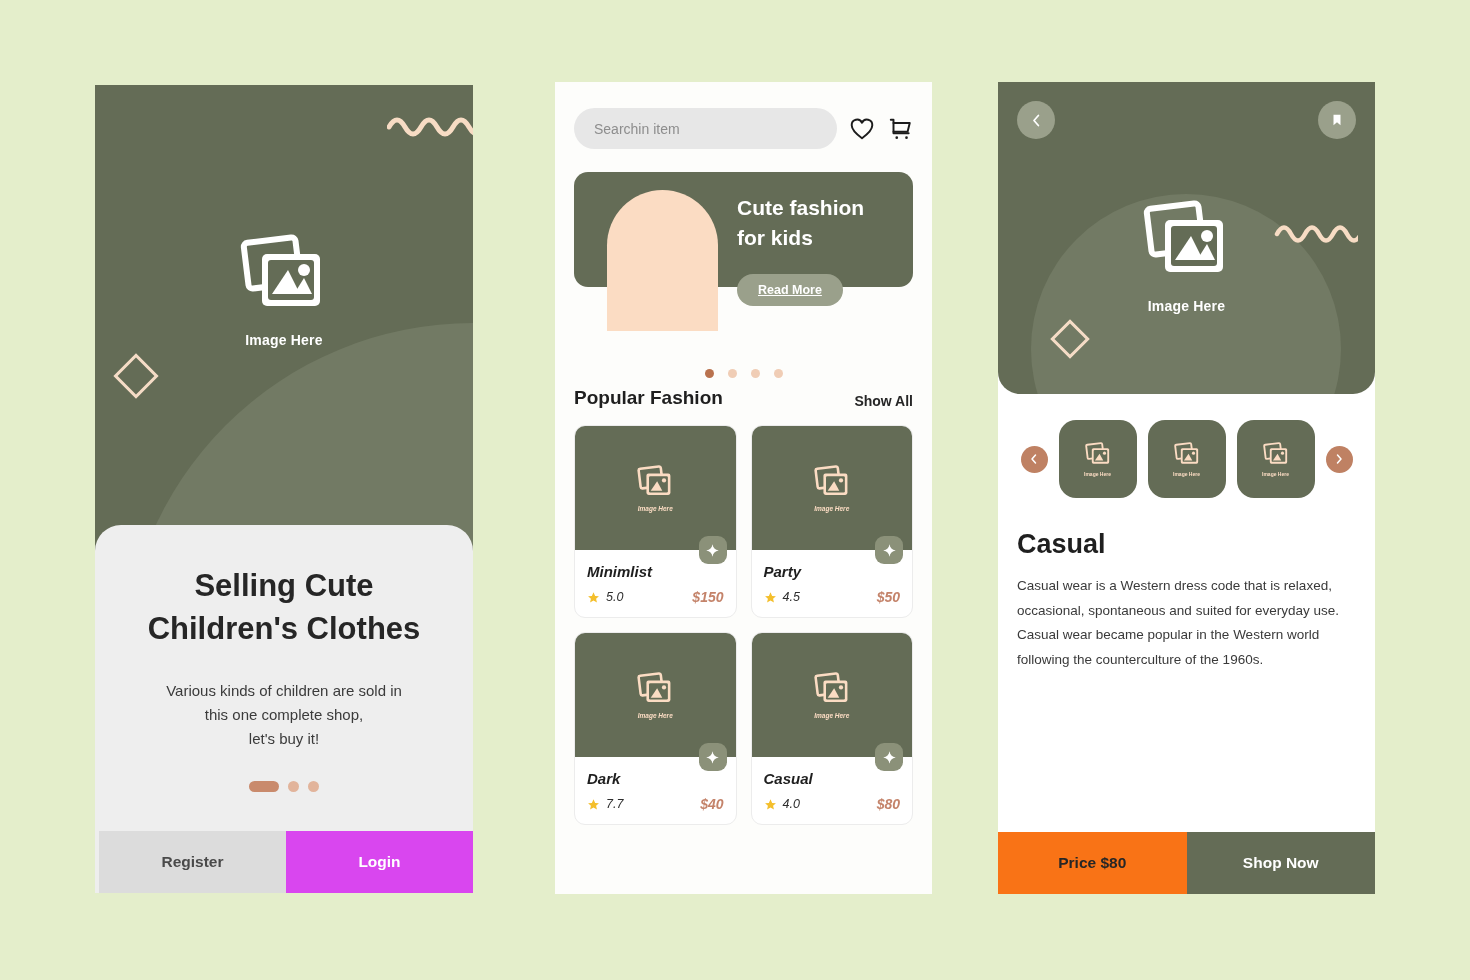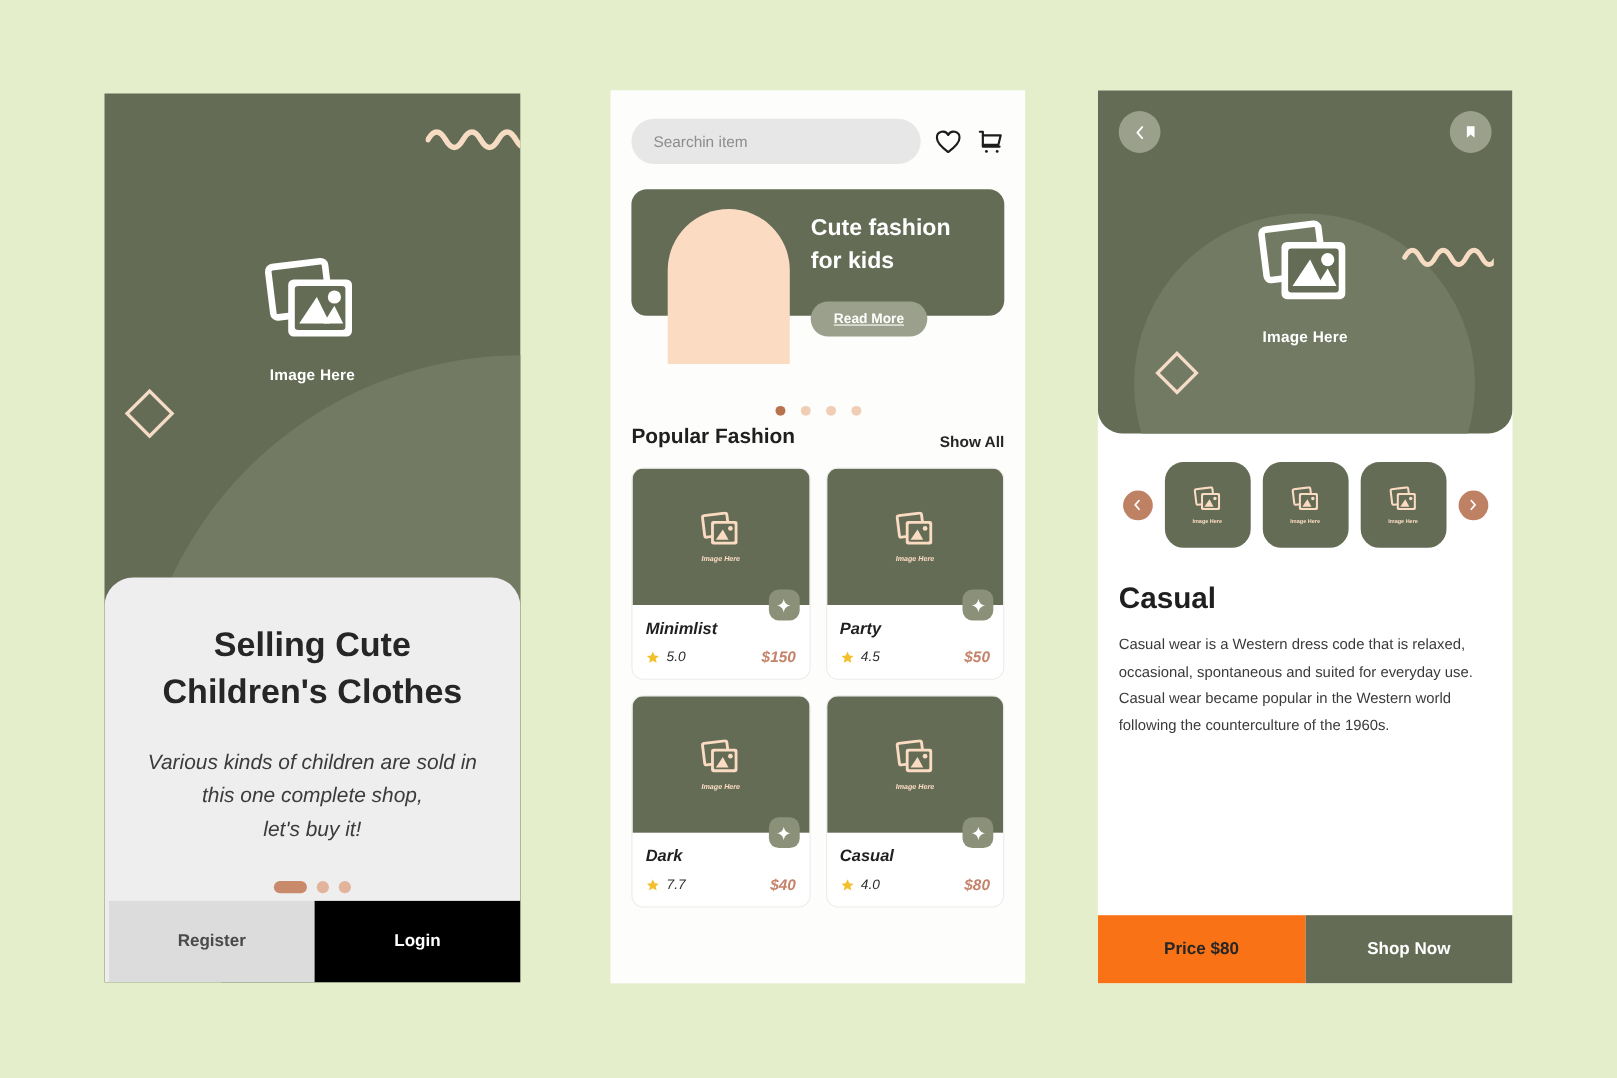--- a/index.html
+++ b/index.html
@@ -75,47 +75,46 @@
     margin-top: 40px;
     text-align: center;
     font-size: 31px;
     font-weight: 700;
     line-height: 1.38;
     color: #262626;
   }
   .s1-sub {
     margin-top: 28px;
     text-align: center;
-    font-size: 19px;
+    font-size: 15px;
     line-height: 1.62;
     color: #3b3b3b;
-    font-style: italic;
   }
   .s1-dots {
     margin-top: 30px;
     display: flex; align-items: center; gap: 9px;
   }
   .dot { width: 11px; height: 11px; border-radius: 50%; background: #e2b49b; }
   .dot.wide { width: 30px; border-radius: 7px; background: #c98a6c; }
   .s1-actions {
     position: absolute;
     left: 4px; right: 0; bottom: 0;
-    height: 74px;
+    height: 62px;
     display: flex;
   }
   .btn-register {
     flex: 1;
     background: #dcdcdc;
     color: #4a4a4a;
     display: flex; align-items: center; justify-content: center;
     font-size: 15.5px; font-weight: 700;
   }
   .btn-login {
     flex: 1;
-    background: #000000;
+    background: #d946ef;
     color: #ffffff;
     display: flex; align-items: center; justify-content: center;
     font-size: 15.5px; font-weight: 700;
   }
 
   
   #screen2 {
     left: 555px; top: 82px; width: 377px; height: 812px;
     background: #fdfdfb;
     padding: 26px 19px 0 19px;

